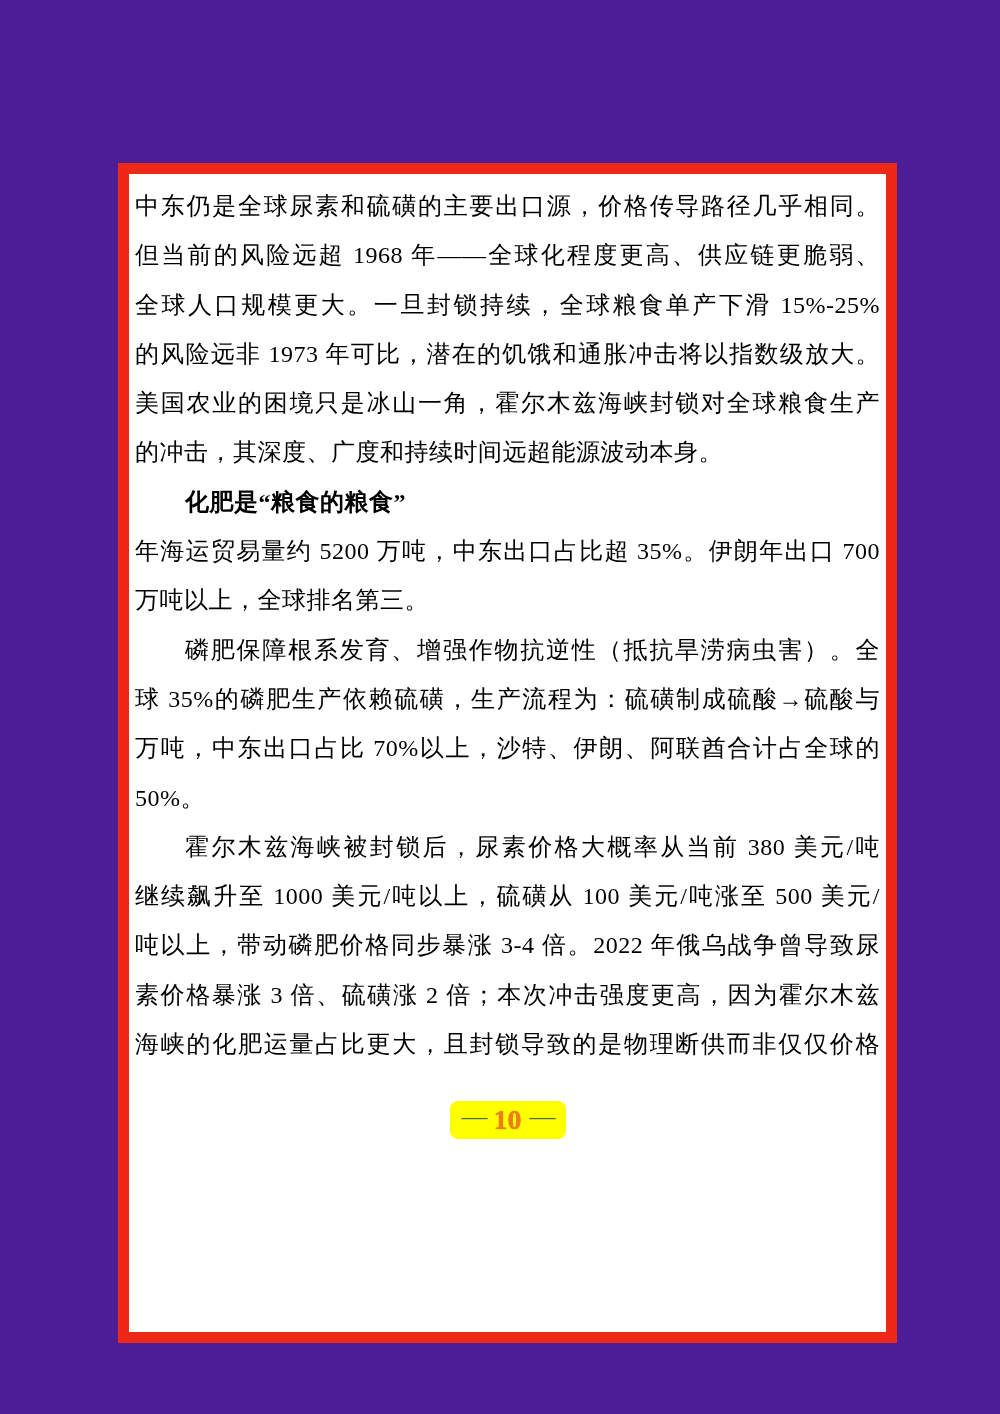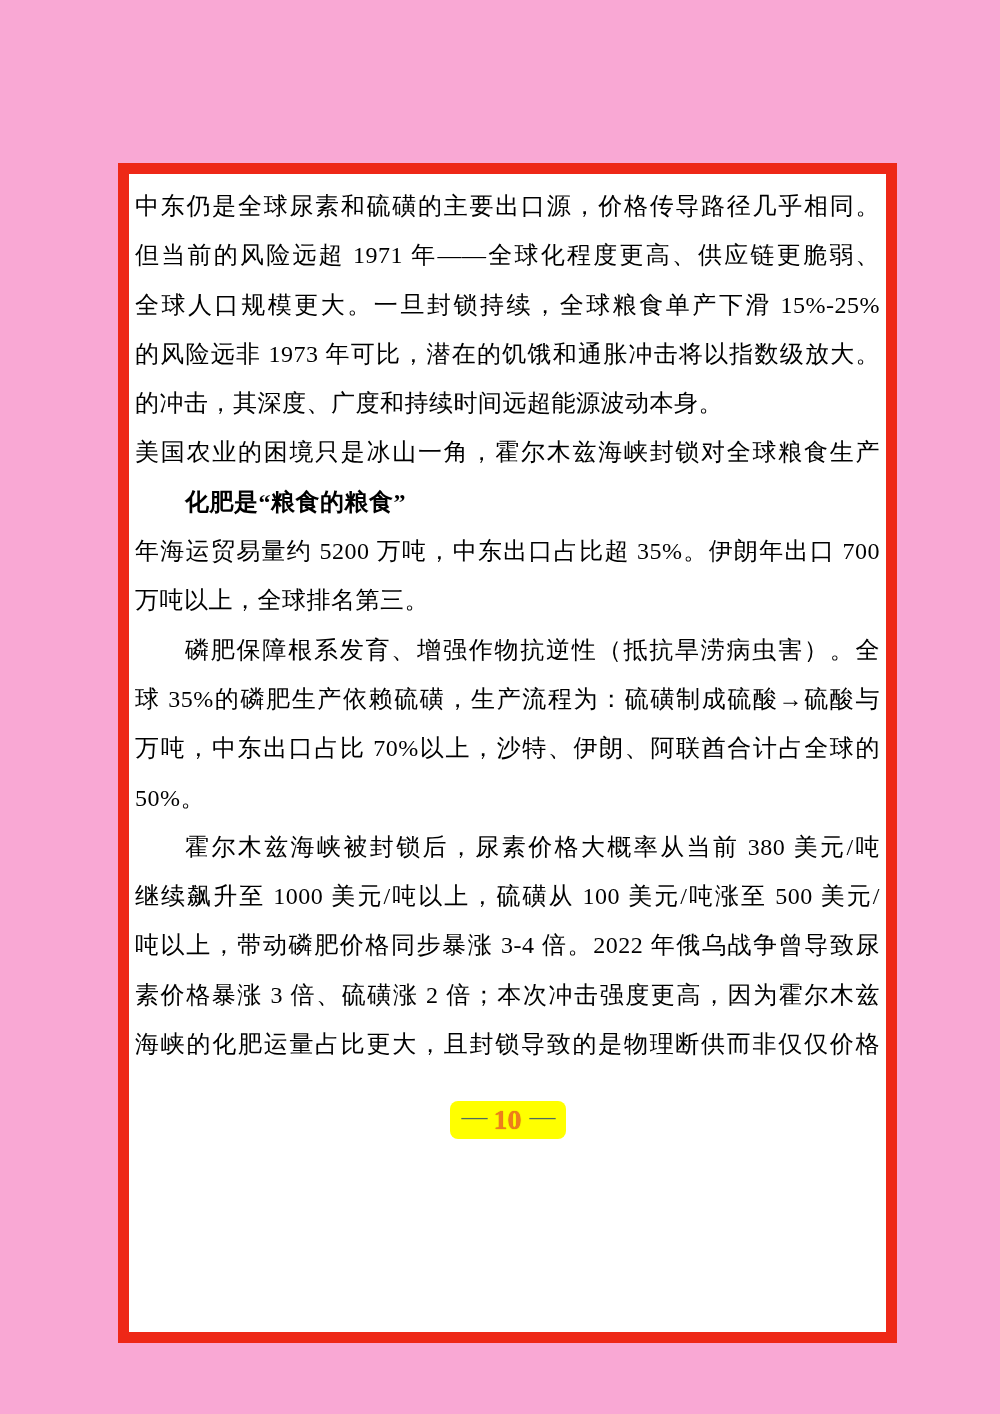--- a/index.html
+++ b/index.html
@@ -3,21 +3,21 @@
 <meta charset="utf-8">
 <style>
   * { margin: 0; padding: 0; box-sizing: border-box; }
   html, body {
     width: 1000px; height: 1414px;
     background: #ffffff;
     font-family: "Liberation Serif", "DejaVu Serif", serif;
     color: #000000;
     overflow: hidden;
   }
-  .page { position: relative; width: 1000px; height: 1414px; background: #f9a8d4; }
+  .page { position: relative; width: 1000px; height: 1414px; background: #4c1d95; }
 
   .frame {
     position: absolute;
     left: 118px; top: 163px;
     width: 779px; height: 1180px;
     border: 11px solid #ee2817;
     background: #ffffff;
     padding: 8px 6px 0 6px;
   }
 
@@ -68,25 +68,25 @@
     text-shadow: 0 0 1px #c85a00;
   }
 </style>
 </head>
 <body>
 
 <div class="page">
   <div class="frame">
 
     <div class="line">中东仍是全球尿素和硫磺的主要出口源，价格传导路径几乎相同。</div>
-    <div class="line">但当前的风险远超 1971 年——全球化程度更高、供应链更脆弱、</div>
+    <div class="line">但当前的风险远超 1968 年——全球化程度更高、供应链更脆弱、</div>
     <div class="line">全球人口规模更大。一旦封锁持续，全球粮食单产下滑 15%-25%</div>
     <div class="line">的风险远非 1973 年可比，潜在的饥饿和通胀冲击将以指数级放大。</div>
+    <div class="line">美国农业的困境只是冰山一角，霍尔木兹海峡封锁对全球粮食生产</div>
     <div class="line para-end">的冲击，其深度、广度和持续时间远超能源波动本身。</div>
-    <div class="line">美国农业的困境只是冰山一角，霍尔木兹海峡封锁对全球粮食生产</div>
 
     <div class="line indent heading para-end">化肥是“粮食的粮食”</div>
 
 
     <div class="line">年海运贸易量约 5200 万吨，中东出口占比超 35%。伊朗年出口 700</div>
     <div class="line para-end">万吨以上，全球排名第三。</div>
 
     <div class="line indent">磷肥保障根系发育、增强作物抗逆性（抵抗旱涝病虫害）。全</div>
     <div class="line">球 35%的磷肥生产依赖硫磺，生产流程为：硫磺制成硫酸→硫酸与</div>
     <div class="line">万吨，中东出口占比 70%以上，沙特、伊朗、阿联酋合计占全球的</div>

